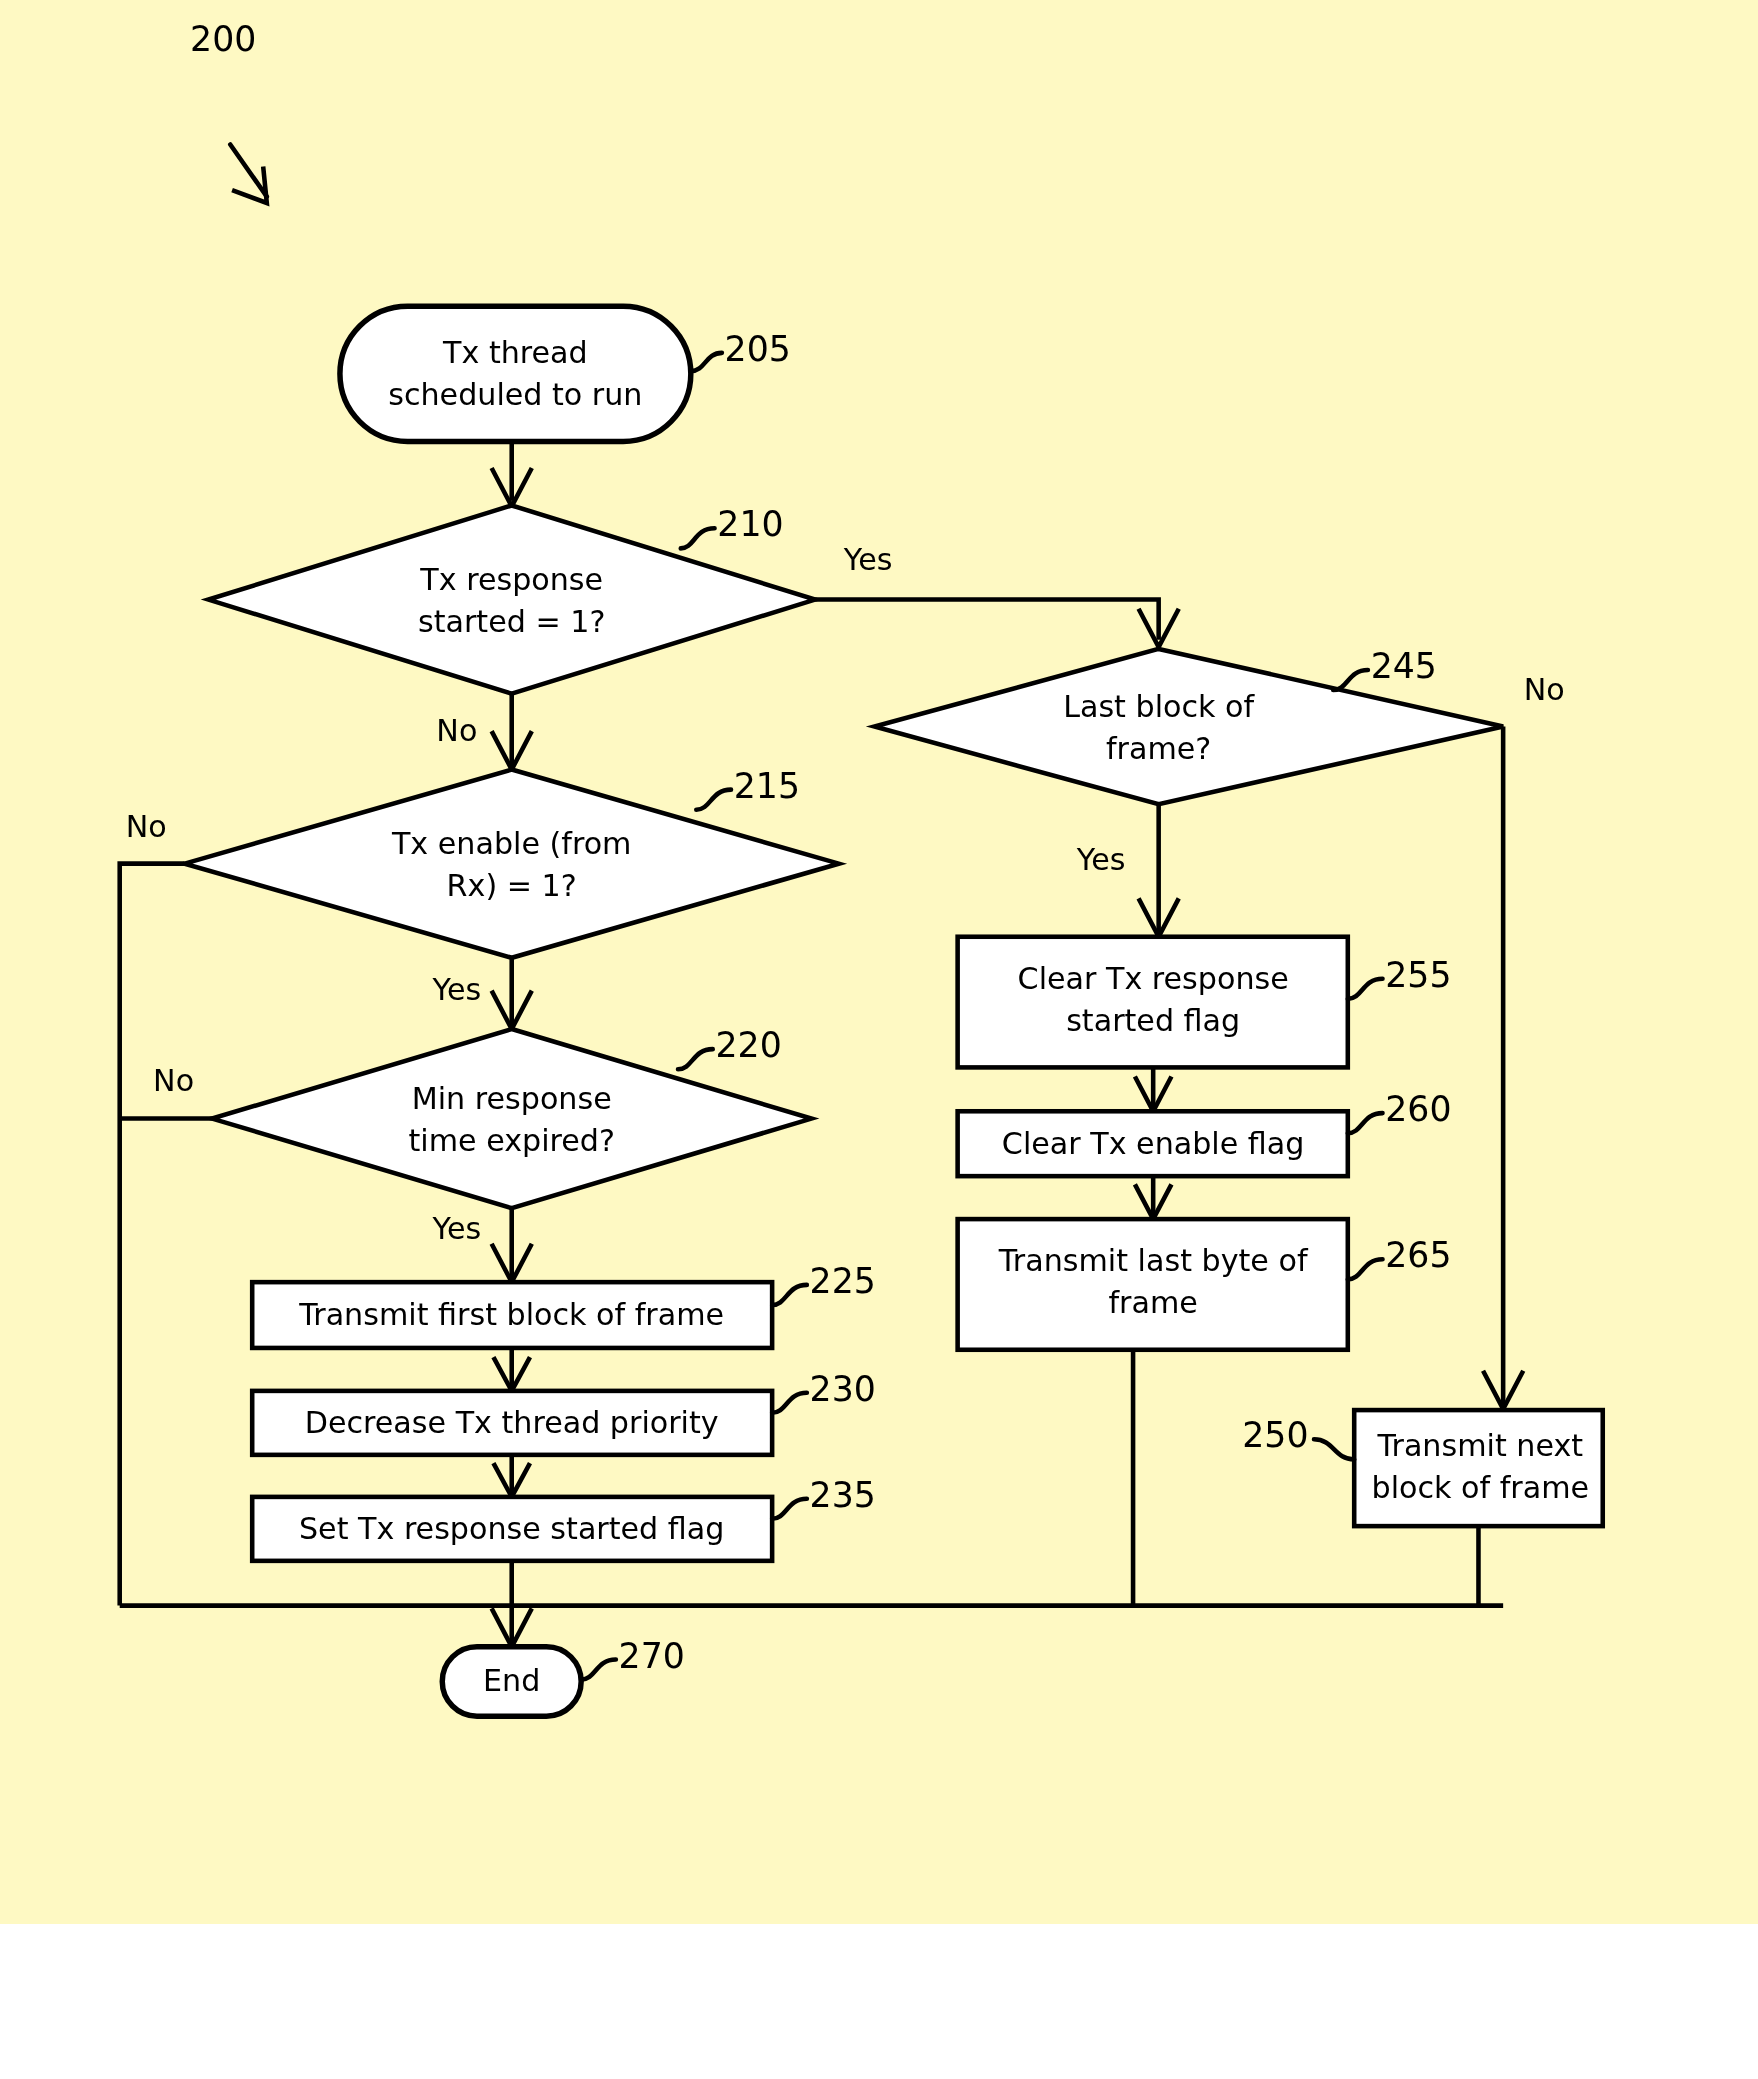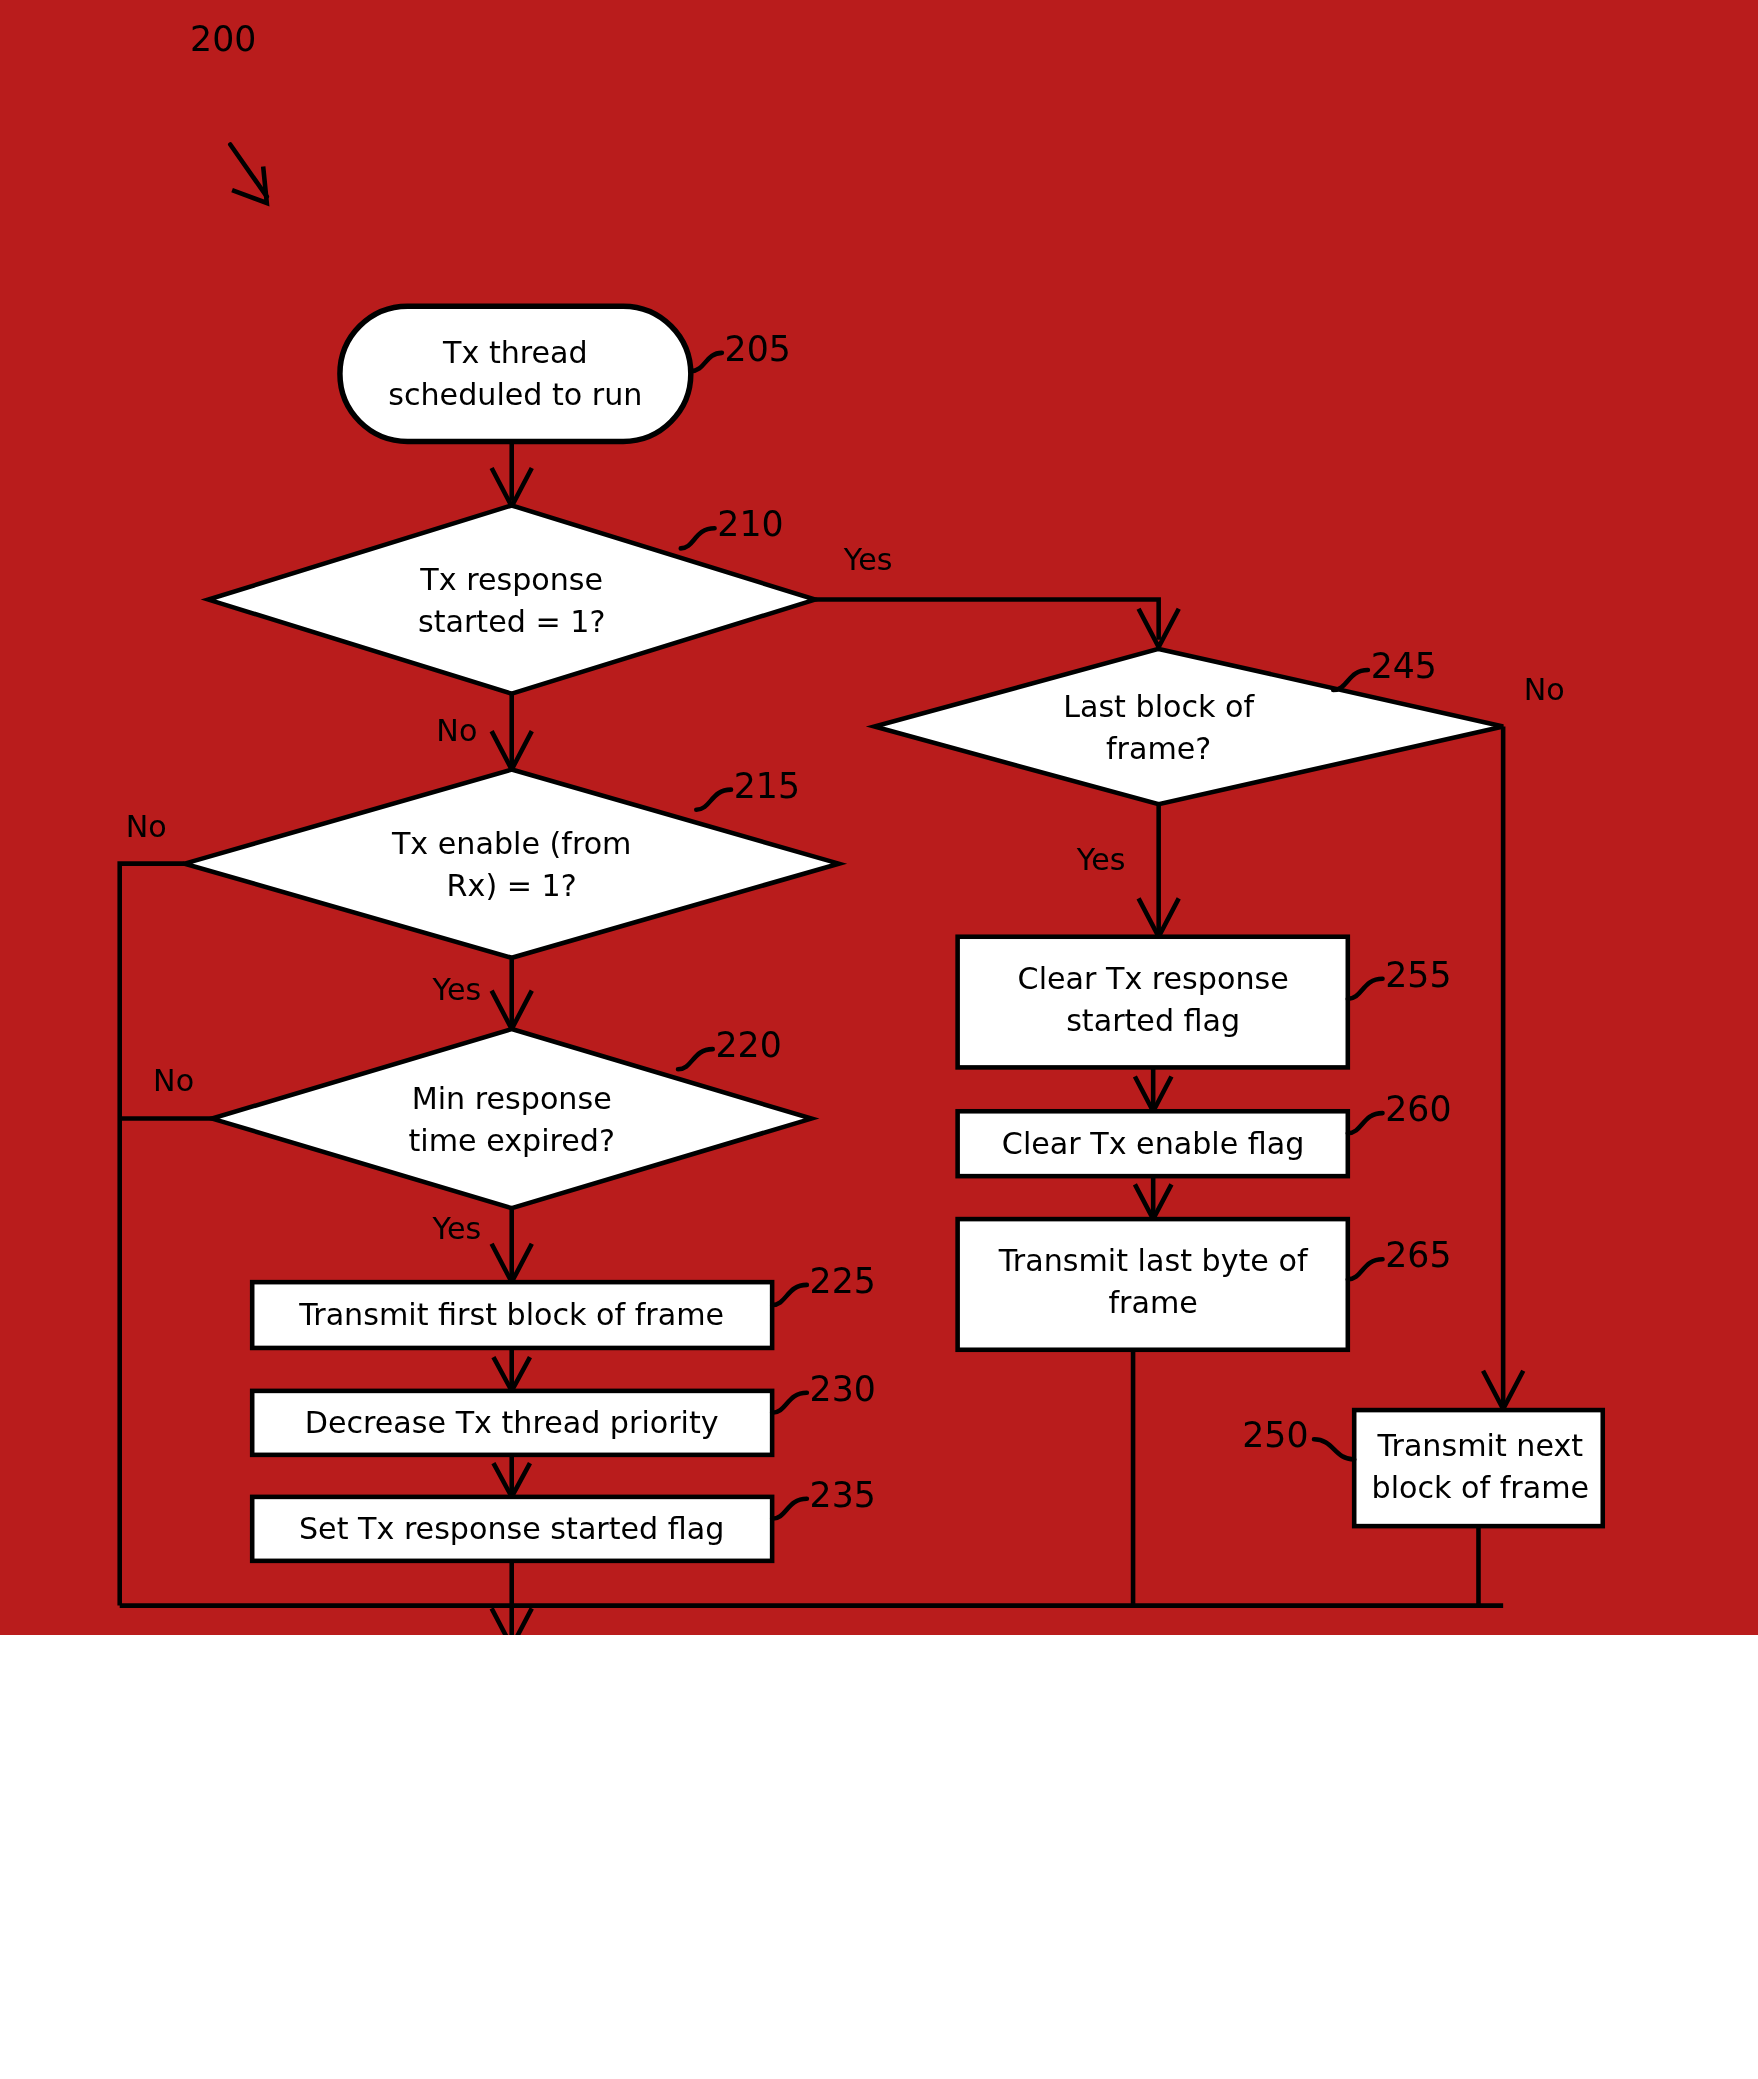--- a/index.html
+++ b/index.html
@@ -6,22 +6,22 @@
     margin: 0;
     padding: 0;
     background: #ffffff;
   }
   body {
     font-family: "DejaVu Sans", sans-serif;
   }
   #figure-root {
     position: relative;
     width: 1759px;
-    height: 1635px;
-    background: #b91c1c;
+    height: 1924px;
+    background: #fef9c3;
     overflow: hidden;
   }
   svg.flow {
     position: absolute;
     left: 0;
     top: 0;
     width: 1759px;
     height: 2080px;
   }
   .shape {

